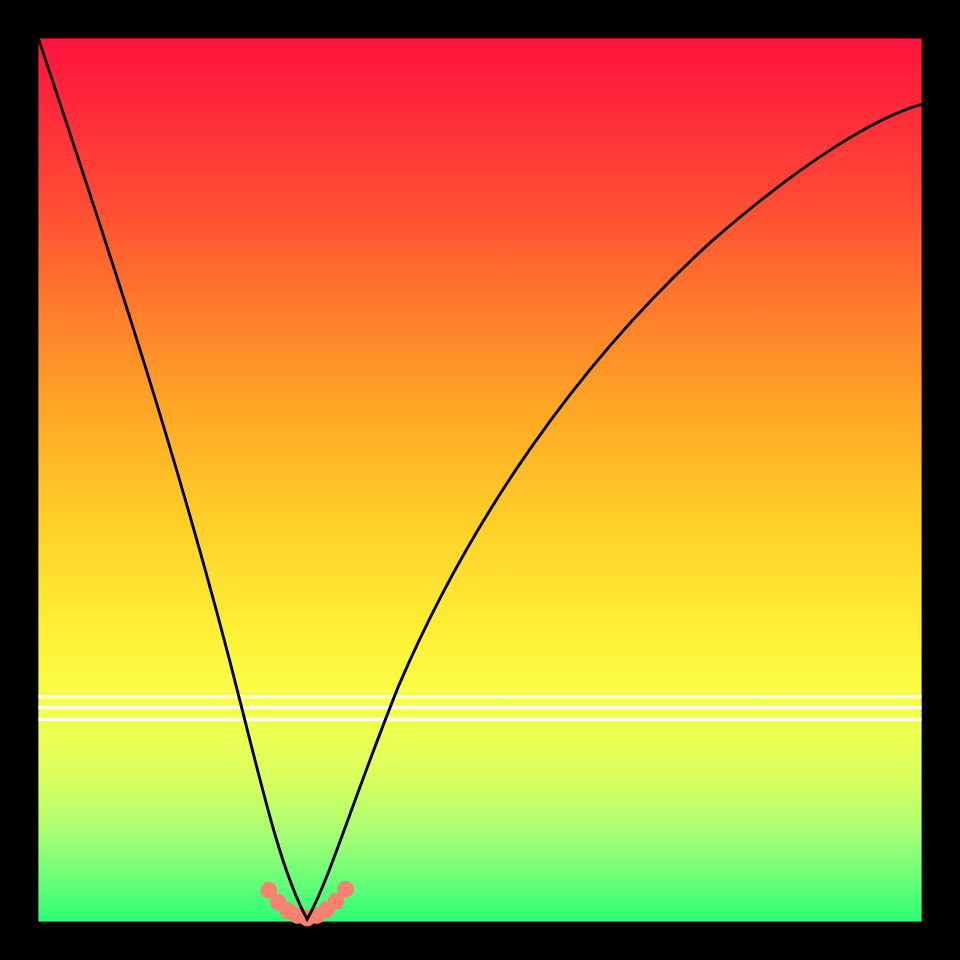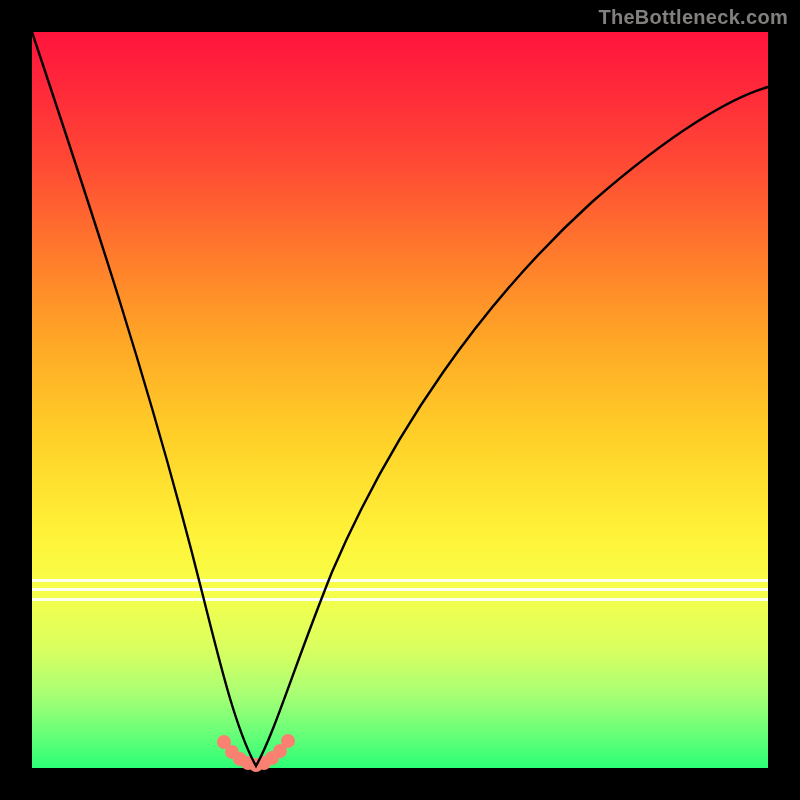--- a/index.html
+++ b/index.html
@@ -89,14 +89,13 @@
       </g>
       <path d="M 0 0
                C 60 180, 120 360, 170 560
                C 190 640, 205 700, 224 734
                C 243 700, 260 640, 300 540
                C 360 400, 450 270, 560 170
                C 640 100, 700 65, 736 55" fill="none" stroke="#000" stroke-width="2.4" stroke-linecap="round"></path>
     </svg>
   </div>
 
-  <div class="watermark">TheBottleneck.com</div>
 </div>
 
 </body></html>

